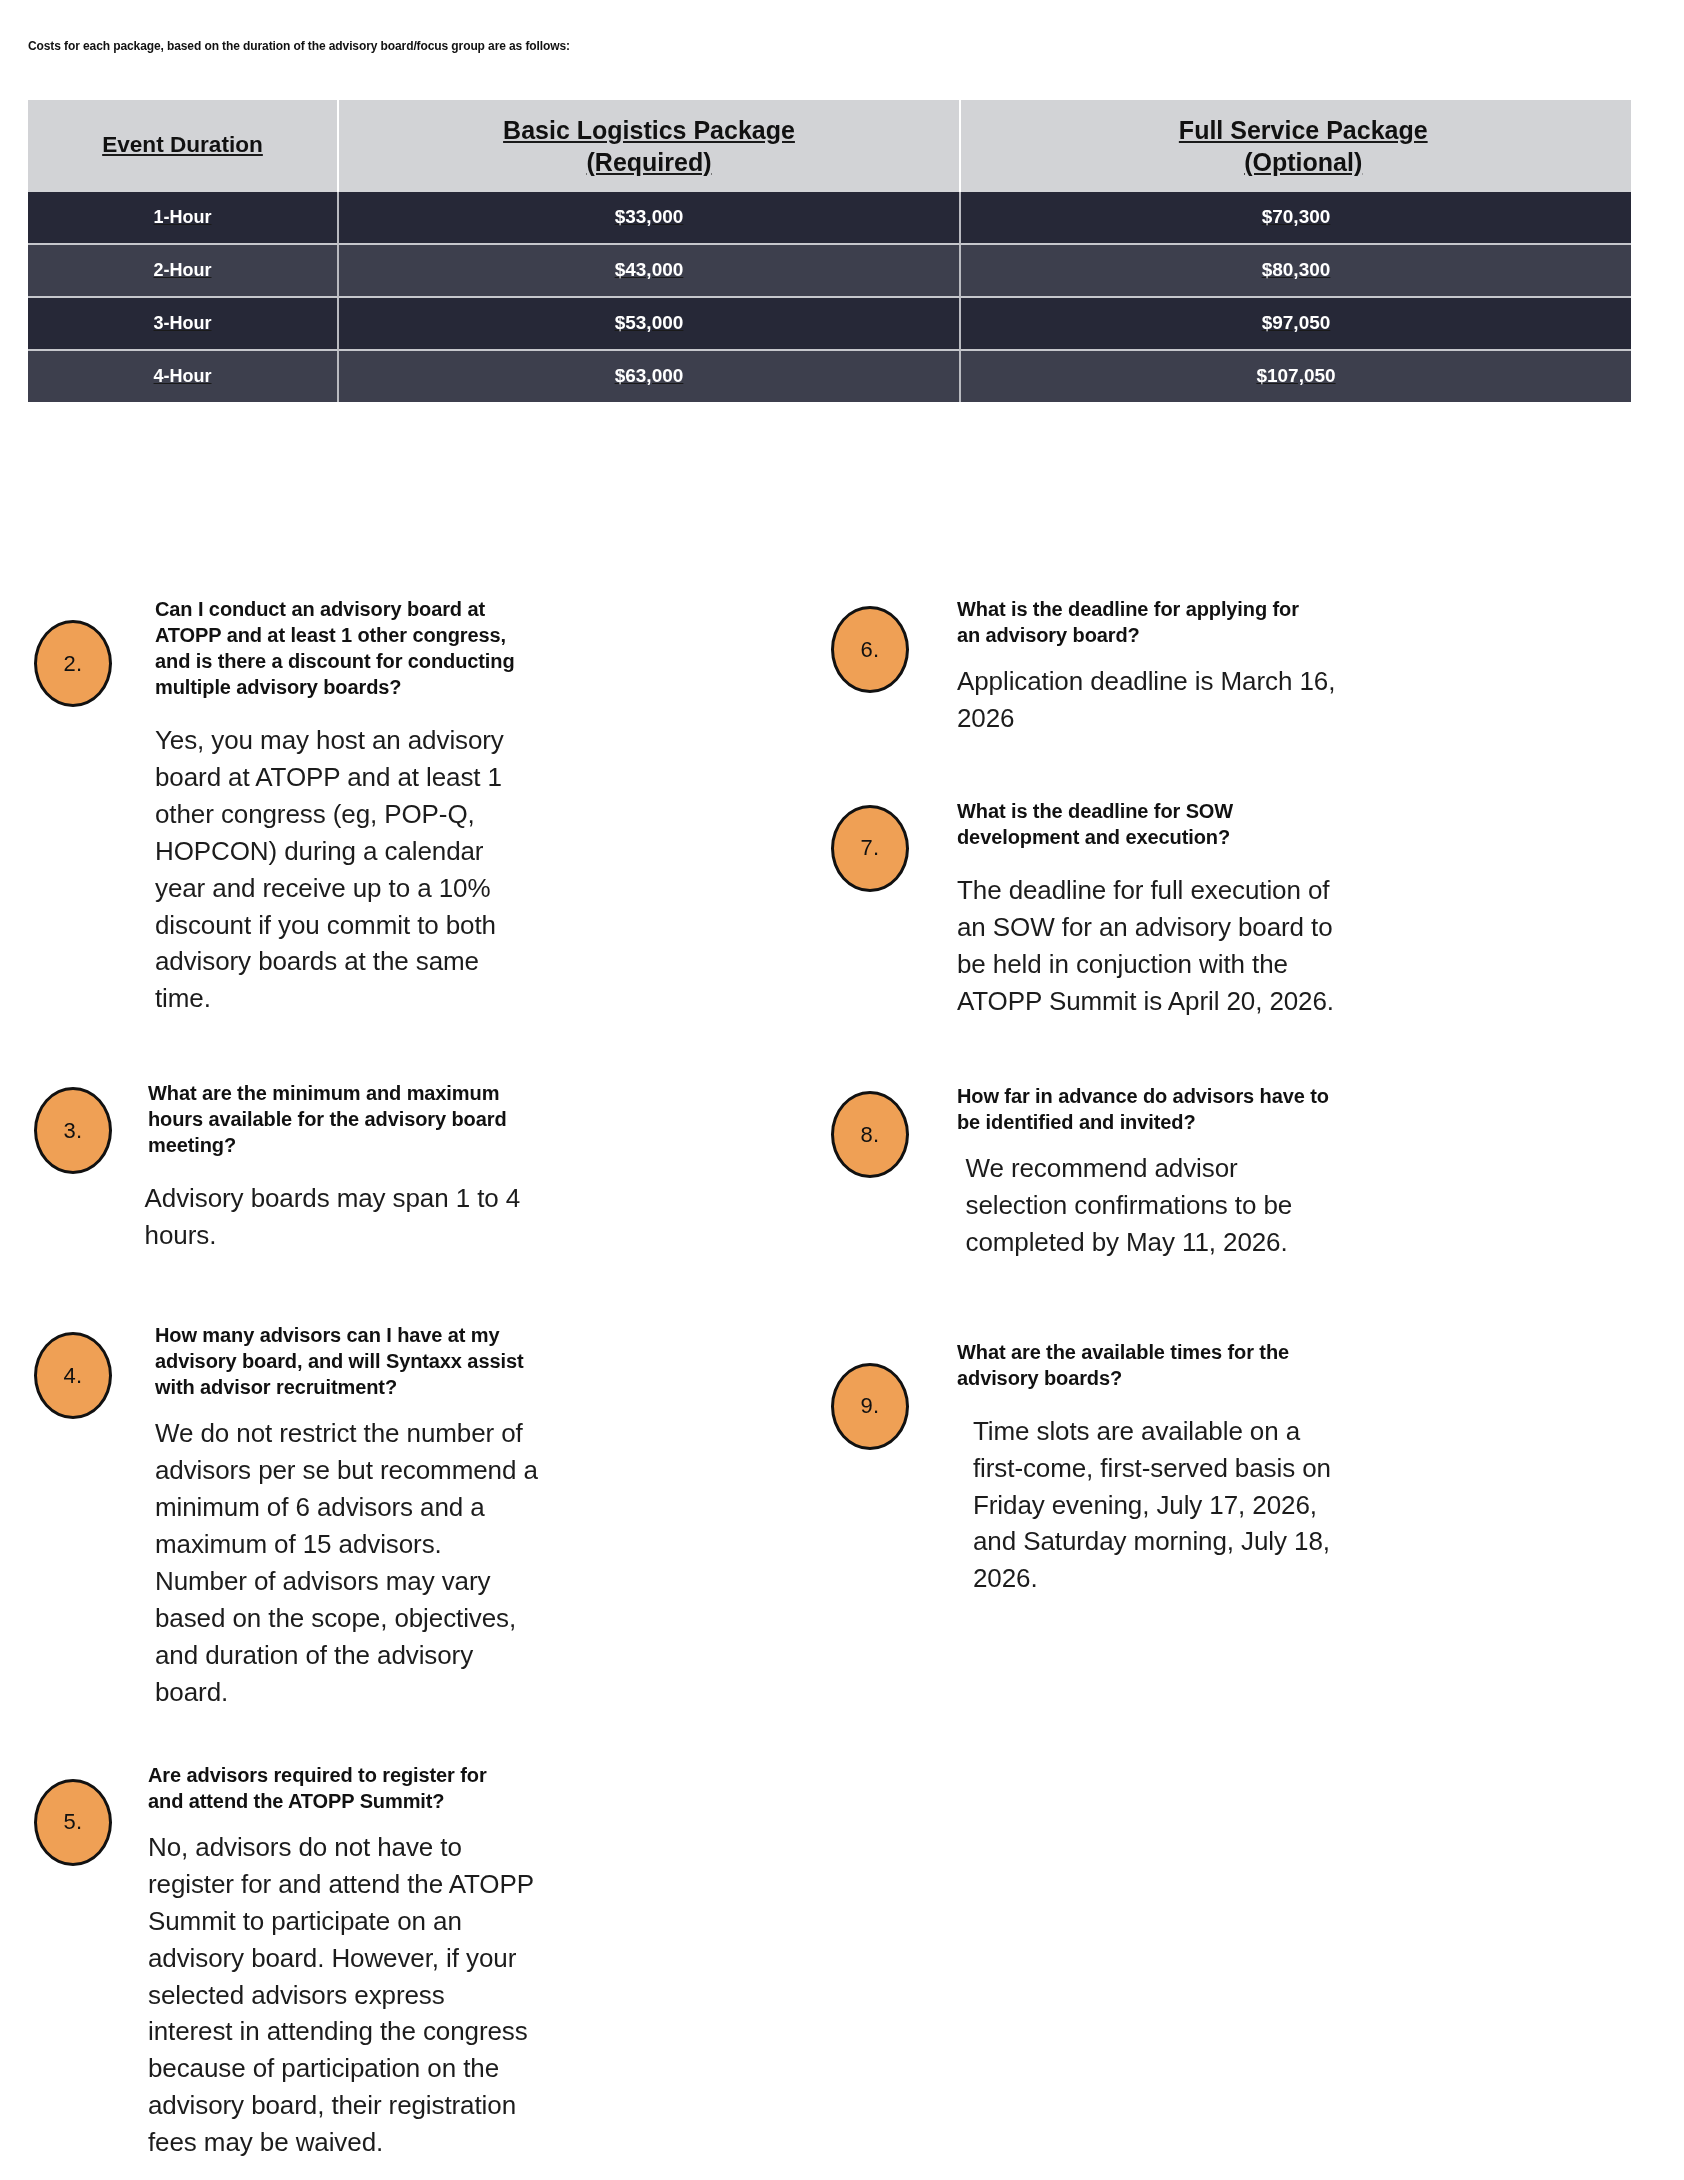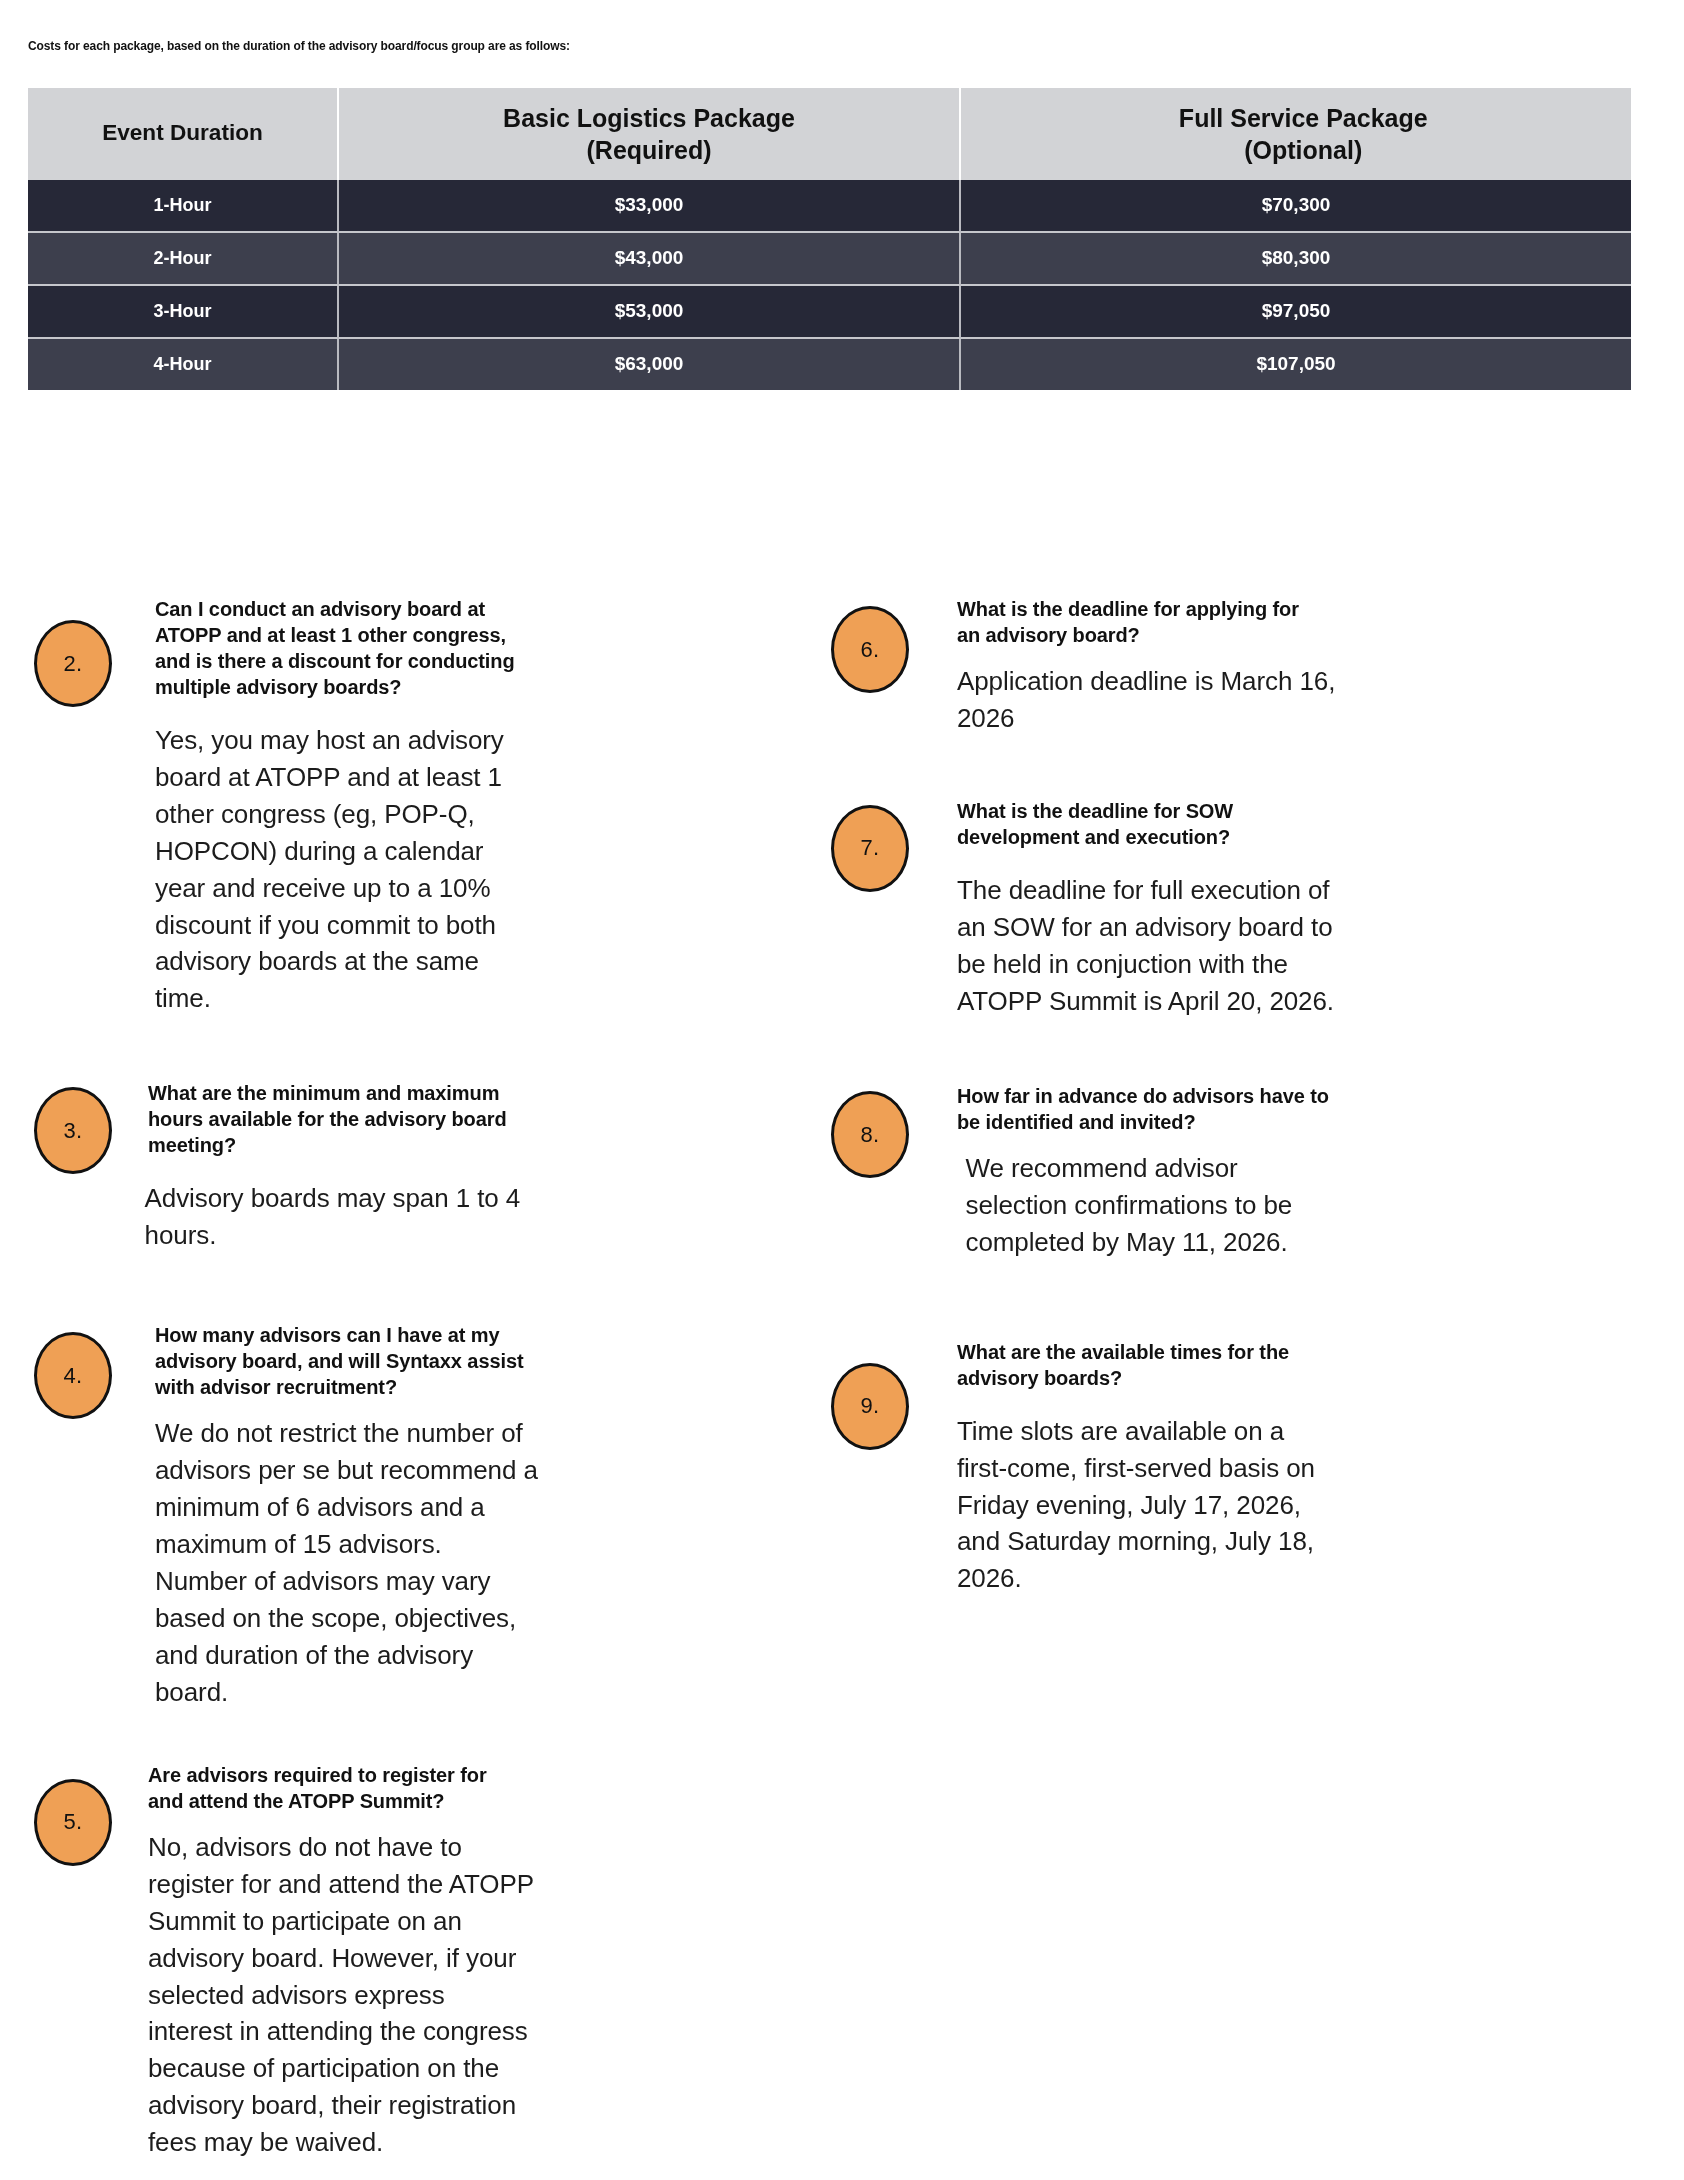--- a/index.html
+++ b/index.html
@@ -25,22 +25,23 @@
     font-weight: bold;
     letter-spacing: -0.1px;
     color: #111111;
     white-space: nowrap;
   }
 
   
   .table-wrap {
     position: absolute;
     left: 28px;
-    top: 88px;
+    top: 100px;
     width: 1602px;
+    text-decoration: underline;
   }
   table.pricing {
     width: 100%;
     border-collapse: separate;
     border-spacing: 0;
     table-layout: fixed;
   }
   table.pricing col.c1 { width: 311px; }
   table.pricing col.c2 { width: 622px; }
   table.pricing col.c3 { width: 670px; }
@@ -237,18 +238,18 @@
     <div class="faq-body" style="margin-left:126px;">
       <p class="q" style="max-width:382px;">How far in advance do advisors have to be identified and invited?</p>
       <p class="a tight indent" style="max-width:332px;">We recommend advisor selection confirmations to be completed by May 11, 2026.</p>
     </div>
   </div>
 
   <div class="faq-item">
     <div class="badge" style="top:24px;">9.</div>
     <div class="faq-body" style="margin-left:126px;">
       <p class="q" style="max-width:336px;">What are the available times for the advisory boards?</p>
-      <p class="a" style="max-width:375px;">Time slots are available on a first-come, first-served basis on Friday evening, July 17, 2026, and Saturday morning, July 18, 2026.</p>
+      <p class="a" style="max-width:375px;margin-left:16px;">Time slots are available on a first-come, first-served basis on Friday evening, July 17, 2026, and Saturday morning, July 18, 2026.</p>
     </div>
   </div>
 
 </div>
 
 
 </body></html>

